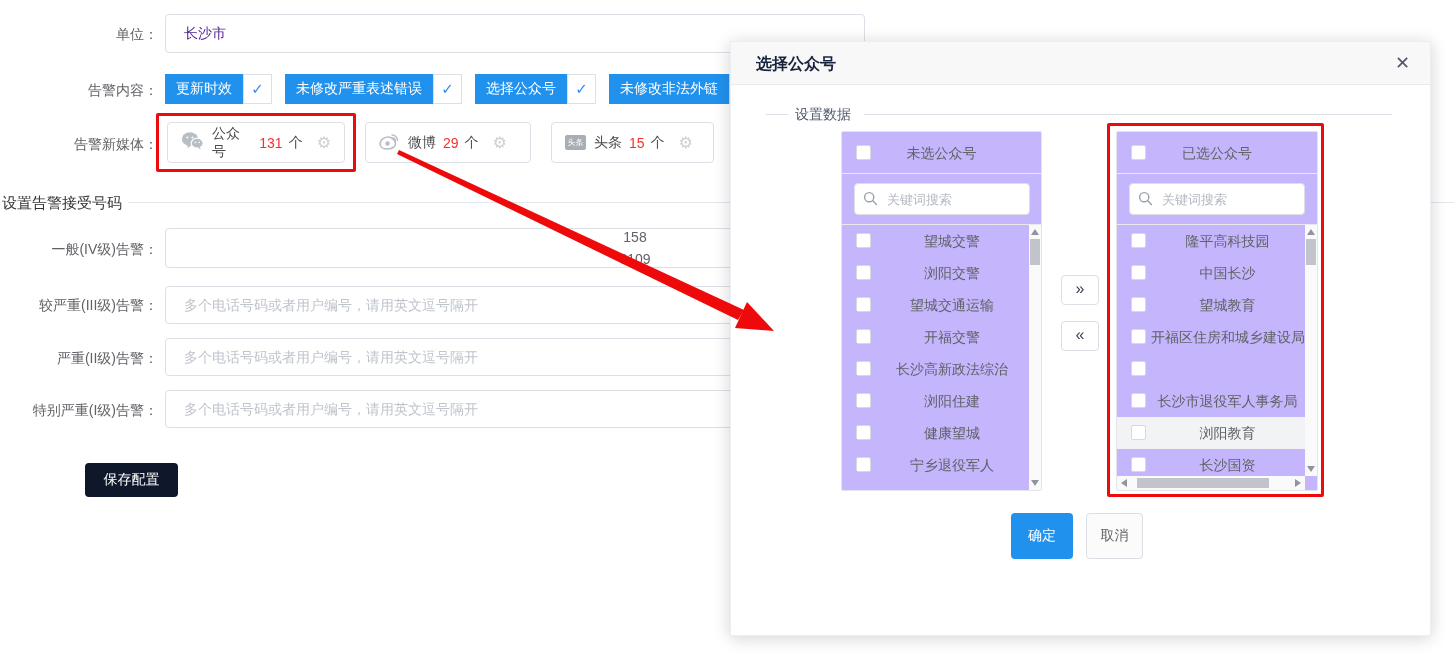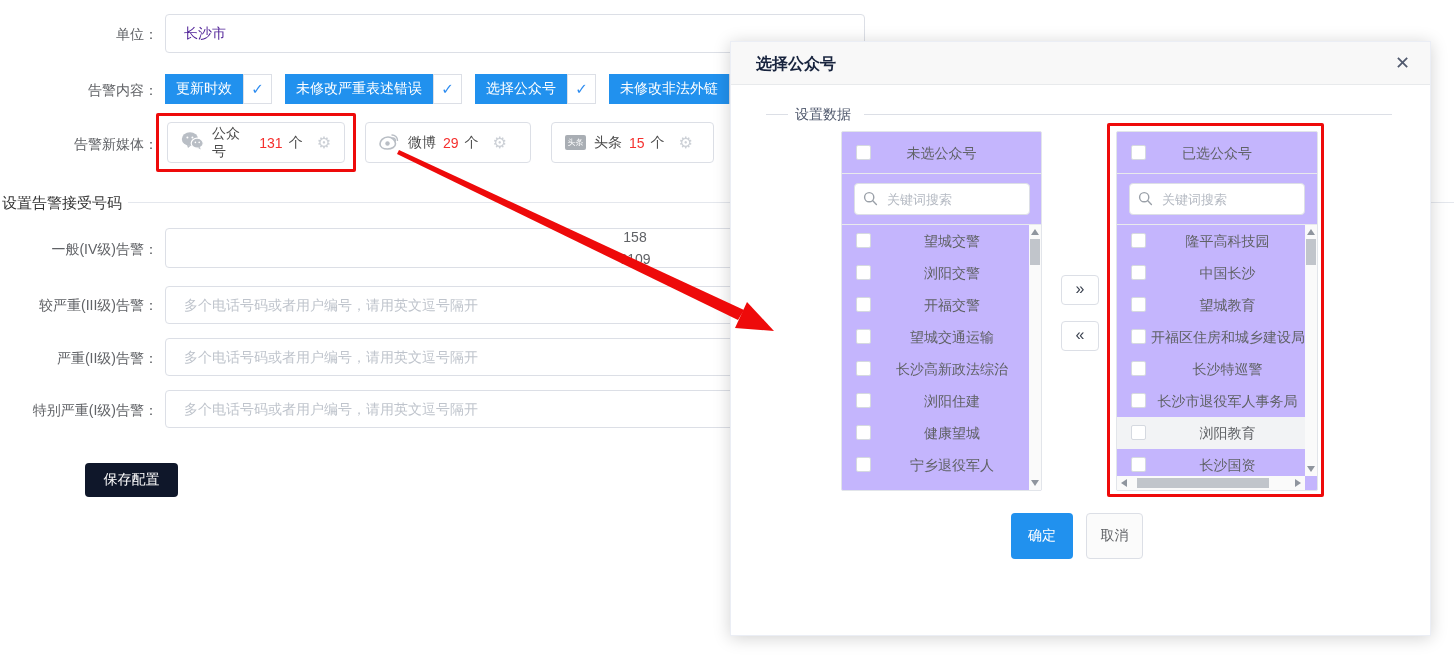--- a/index.html
+++ b/index.html
@@ -254,26 +254,26 @@
             <span class="p-row-label">望城交警</span>
           </div>
 
           <div class="p-row">
             <div class="cbx"></div>
             <span class="p-row-label">浏阳交警</span>
           </div>
 
           <div class="p-row">
             <div class="cbx"></div>
+            <span class="p-row-label">望城交通运输</span>
+          </div>
+
+          <div class="p-row">
+            <div class="cbx"></div>
             <span class="p-row-label">开福交警</span>
-          </div>
-
-          <div class="p-row">
-            <div class="cbx"></div>
-            <span class="p-row-label">望城交通运输</span>
           </div>
 
           <div class="p-row">
             <div class="cbx"></div>
             <span class="p-row-label">长沙高新政法综治</span>
           </div>
 
           <div class="p-row">
             <div class="cbx"></div>
             <span class="p-row-label">浏阳住建</span>
@@ -330,21 +330,20 @@
             <span class="p-row-label">望城教育</span>
           </div>
 
           <div class="p-row">
             <div class="cbx"></div>
             <span class="p-row-label">开福区住房和城乡建设局</span>
           </div>
 
           <div class="p-row">
             <div class="cbx"></div>
-            <span class="p-row-label">长沙特巡警</span>
           </div>
 
           <div class="p-row">
             <div class="cbx"></div>
             <span class="p-row-label">长沙市退役军人事务局</span>
           </div>
 
           <div class="p-row highlighted">
             <div class="cbx"></div>
             <span class="p-row-label">浏阳教育</span>

